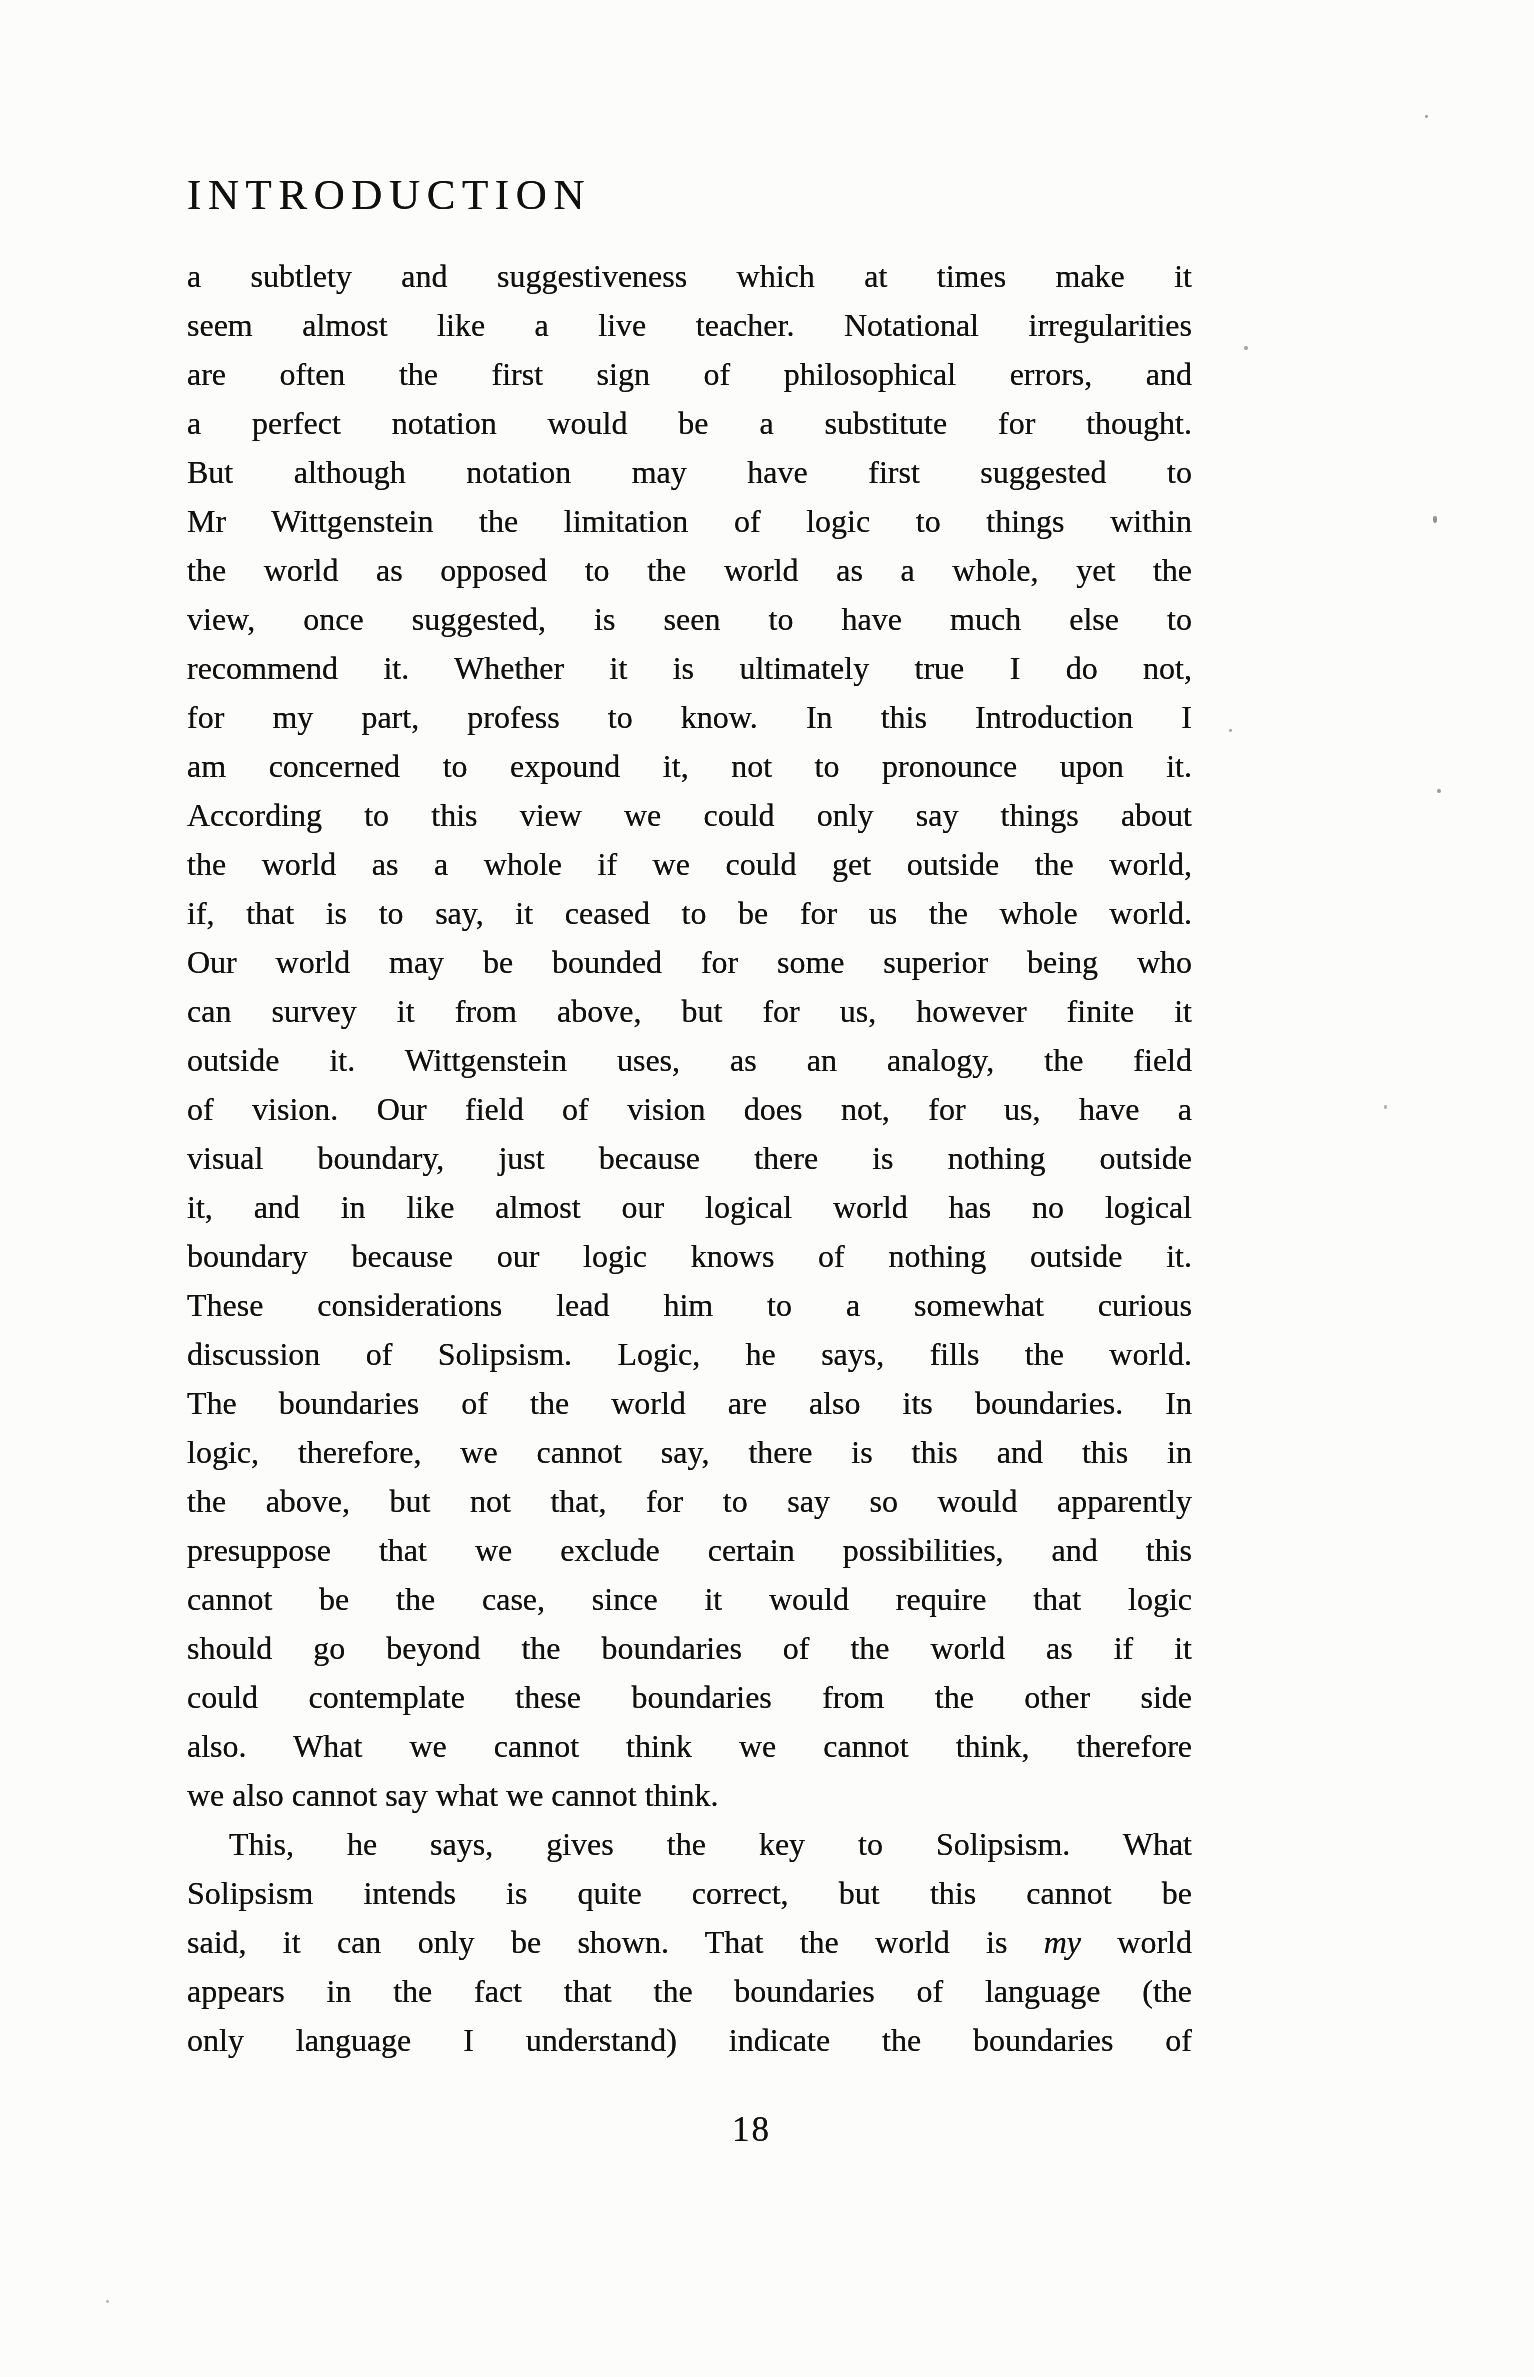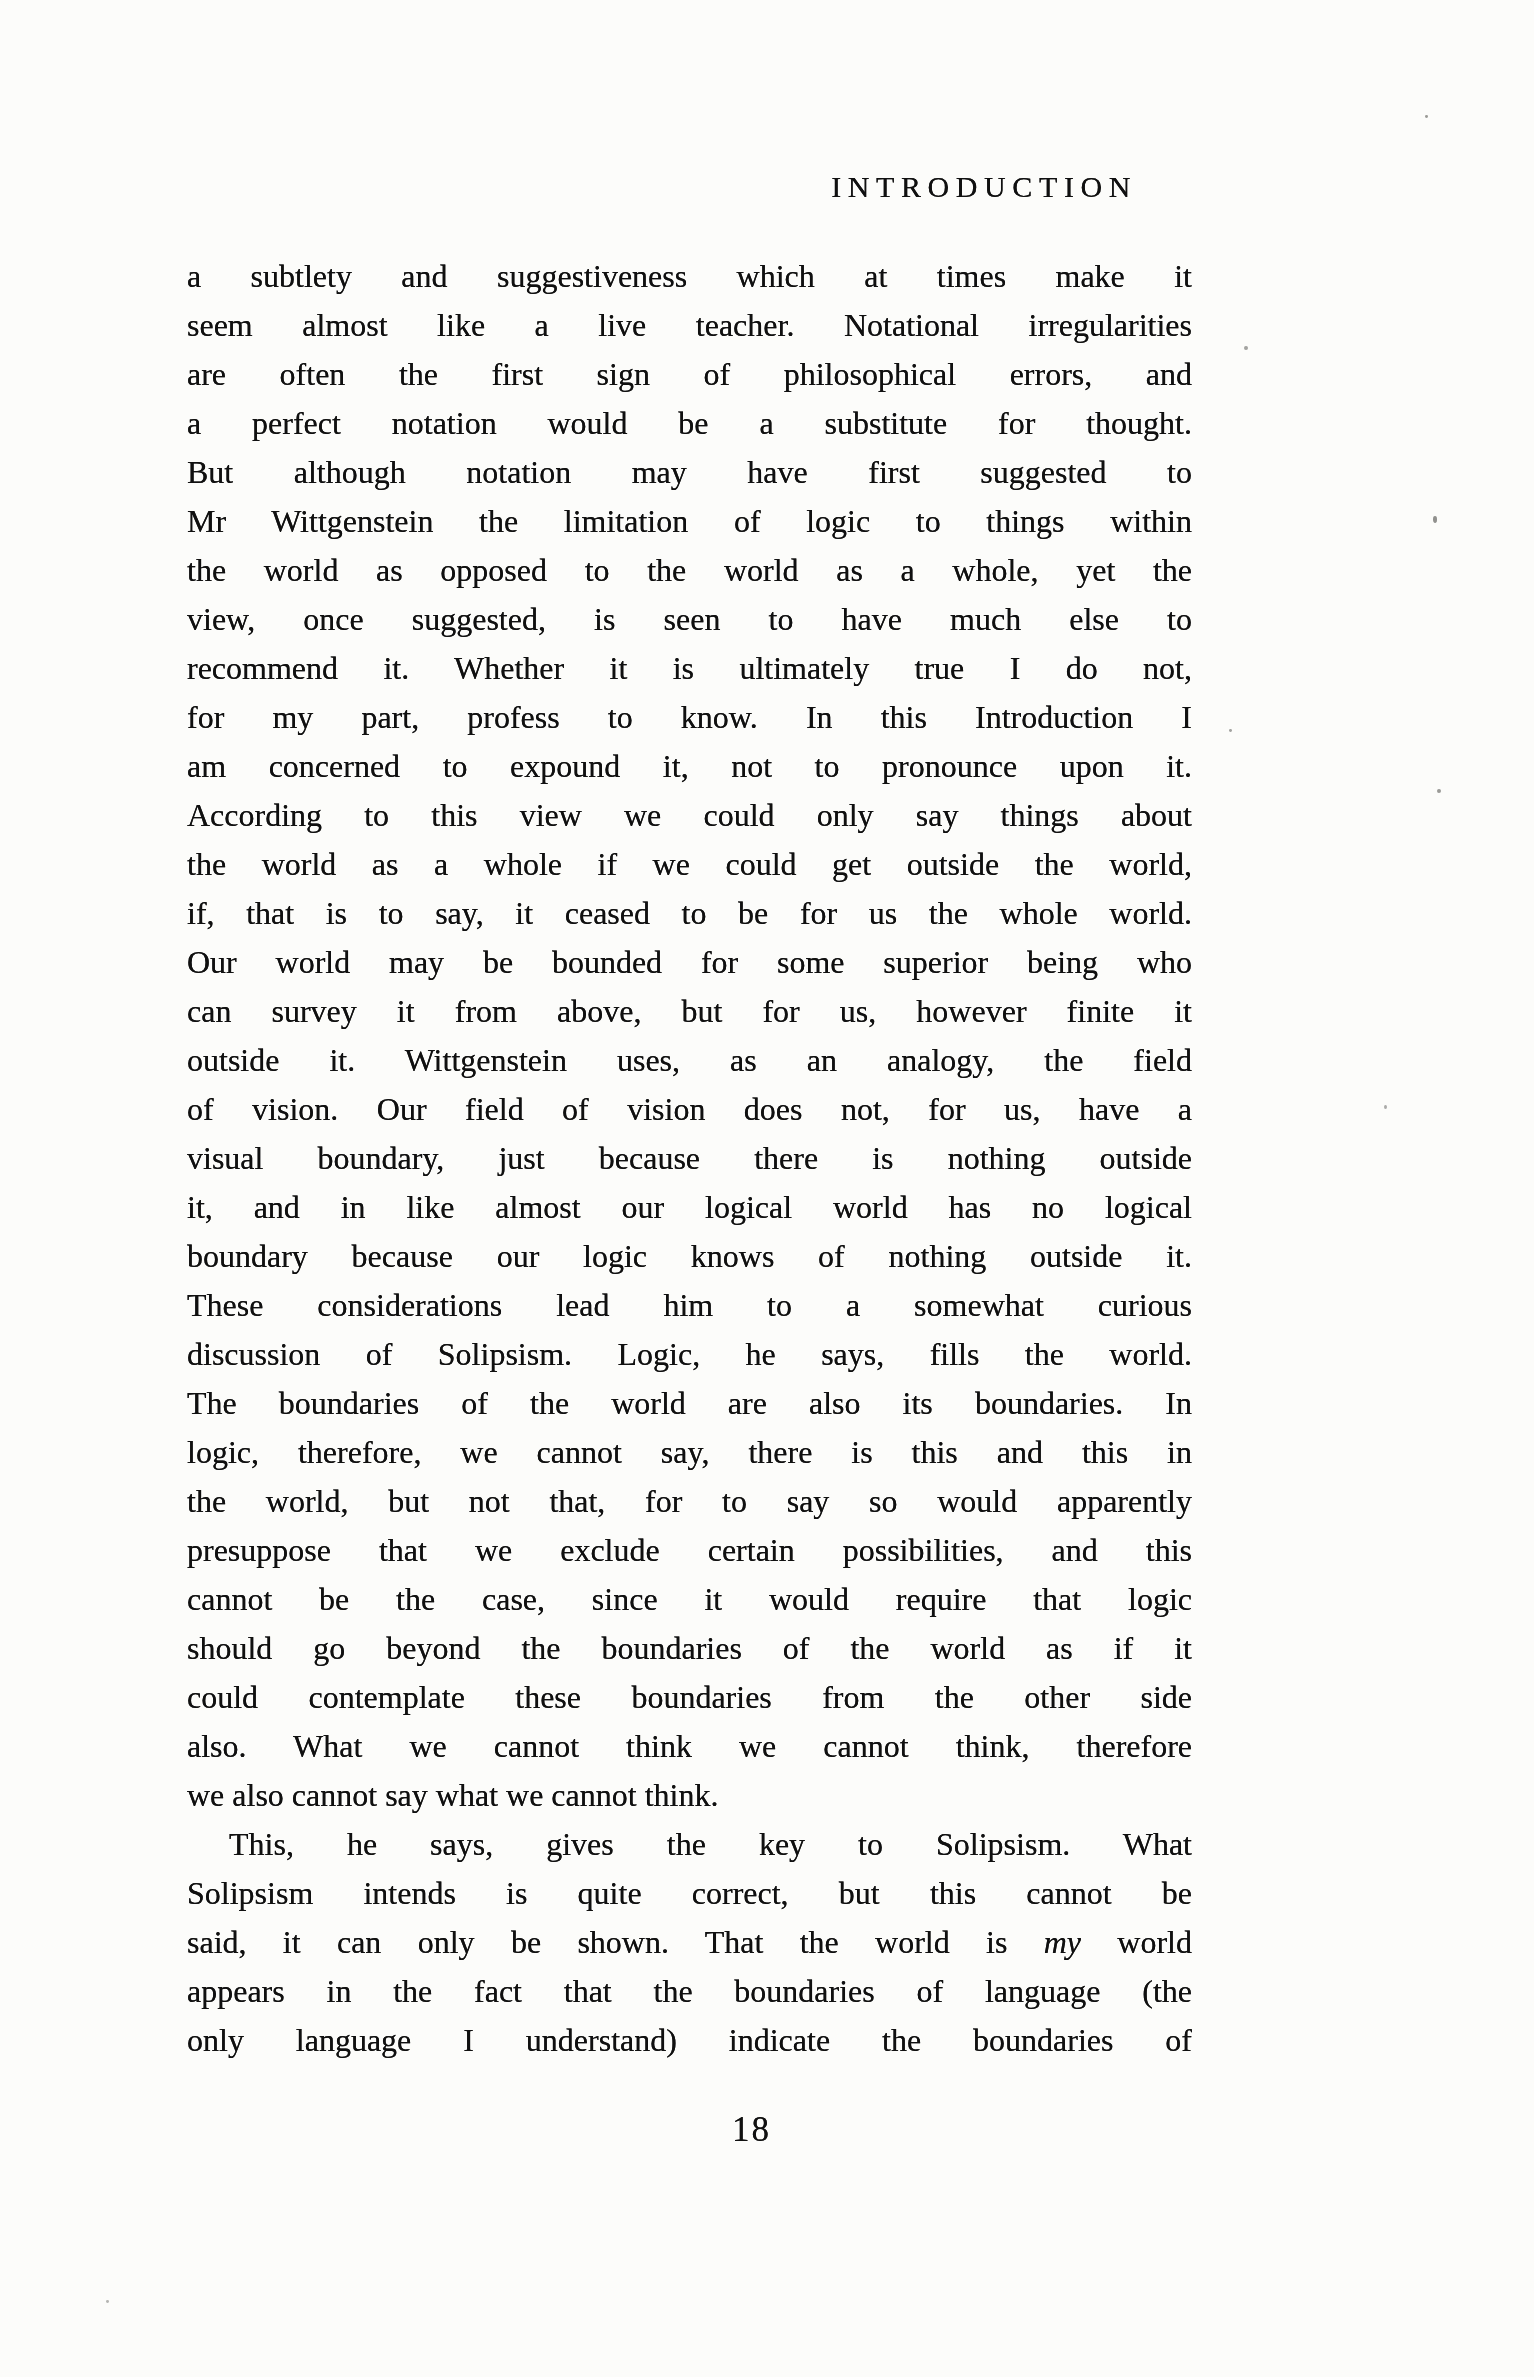--- a/index.html
+++ b/index.html
@@ -11,22 +11,22 @@
     background: #fcfcfa;
     color: #101010;
     font-family: "Liberation Serif", "DejaVu Serif", serif;
     overflow: hidden;
   }
   .title {
     position: absolute;
     left: 187px;
     top: 170px;
     width: 950px;
-    text-align: right;
-    font-size: 30px;
+    text-align: left;
+    font-size: 43px;
     letter-spacing: 6.6px;
     font-weight: 400;
     text-shadow: 0 0 0.5px rgba(0,0,0,0.85);
     white-space: nowrap;
   }
   .text-block {
     position: absolute;
     left: 187px;
     top: 252px;
     width: 1005px;
@@ -91,21 +91,21 @@
       <div class="line">can survey it from above, but for us, however finite it</div>
       <div class="line">outside it. Wittgenstein uses, as an analogy, the field</div>
       <div class="line">of vision. Our field of vision does not, for us, have a</div>
       <div class="line">visual boundary, just because there is nothing outside</div>
       <div class="line">it, and in like almost our logical world has no logical</div>
       <div class="line">boundary because our logic knows of nothing outside it.</div>
       <div class="line">These considerations lead him to a somewhat curious</div>
       <div class="line">discussion of Solipsism. Logic, he says, fills the world.</div>
       <div class="line">The boundaries of the world are also its boundaries. In</div>
       <div class="line">logic, therefore, we cannot say, there is this and this in</div>
-      <div class="line">the world, but not that, for to say so would apparently</div>
+      <div class="line">the above, but not that, for to say so would apparently</div>
       <div class="line">presuppose that we exclude certain possibilities, and this</div>
       <div class="line">cannot be the case, since it would require that logic</div>
       <div class="line">should go beyond the boundaries of the world as if it</div>
       <div class="line">could contemplate these boundaries from the other side</div>
       <div class="line">also. What we cannot think we cannot think, therefore</div>
       <div class="line flush">we also cannot say what we cannot think.</div>
       <div class="line indent">This, he says, gives the key to Solipsism. What</div>
       <div class="line">Solipsism intends is quite correct, but this cannot be</div>
       <div class="line"><span>said, it can only be shown. That the world is </span><em>my</em><span> world</span></div>
       <div class="line">appears in the fact that the boundaries of language (the</div>

